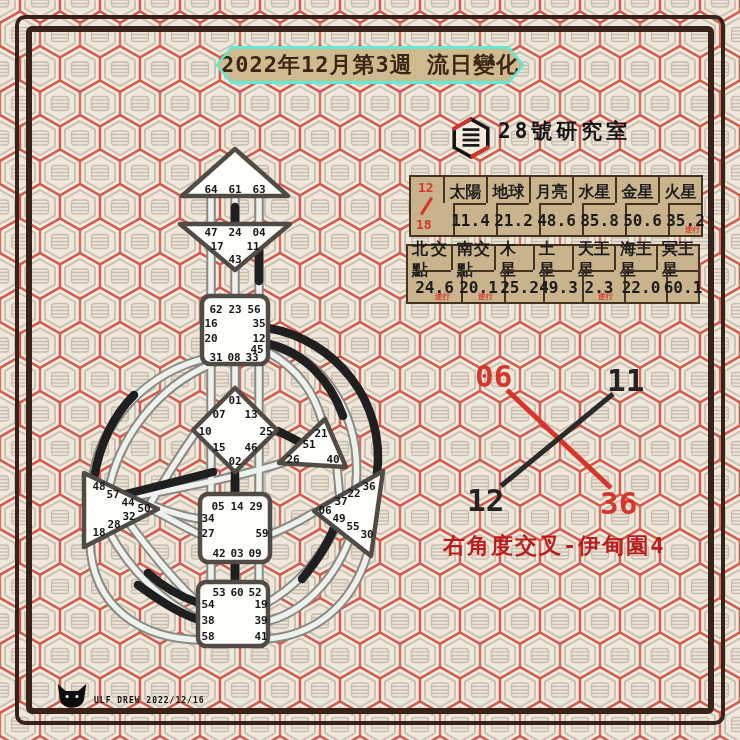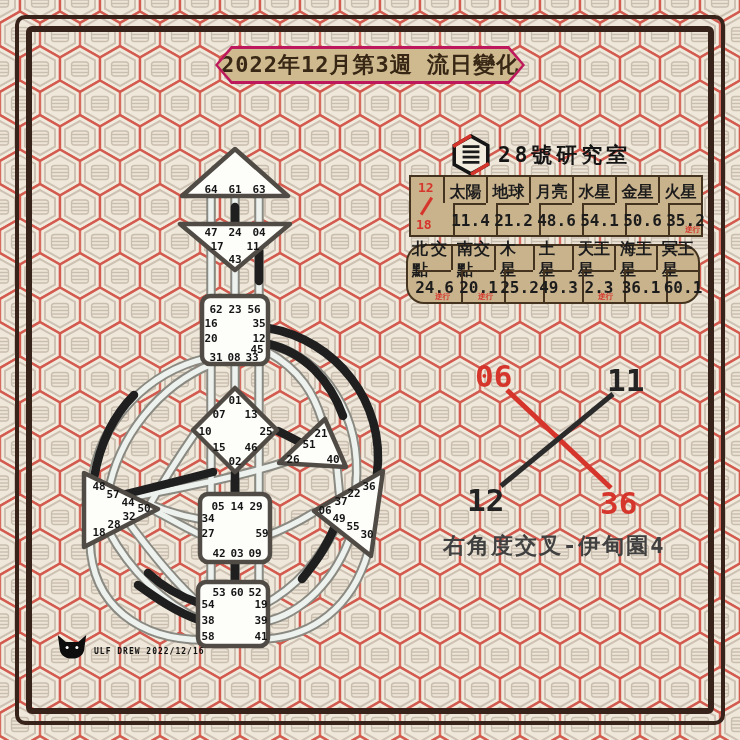--- a/index.html
+++ b/index.html
@@ -5,34 +5,34 @@
   html,body{margin:0;padding:0;}
   body{width:740px;height:740px;position:relative;overflow:hidden;
        font-family:"DejaVu Sans Mono","Liberation Sans",sans-serif;}
   .stage{position:absolute;inset:0;width:740px;height:740px;}
   .bg{position:absolute;inset:0;}
   
   .frame-outer{position:absolute;inset:15px;border:4px solid #38231a;border-radius:10px;}
   .frame-inner{position:absolute;inset:26px;border:6px solid #38231a;border-radius:6px;}
   
   .banner{position:absolute;left:215px;top:46px;width:310px;height:38px;
-          background:#be185d;
+          background:#5eead4;
           clip-path:polygon(16px 0,calc(100% - 16px) 0,100% 50%,calc(100% - 16px) 100%,16px 100%,0 50%);}
   .banner-inner{position:absolute;inset:3px;background:#cfb98e;
           clip-path:polygon(14px 0,calc(100% - 14px) 0,100% 50%,calc(100% - 14px) 100%,14px 100%,0 50%);
           display:flex;align-items:center;justify-content:center;}
   .banner-inner span{font-size:22px;font-weight:bold;color:#372714;letter-spacing:1px;}
   
-  .brand{position:absolute;left:452px;top:134px;display:flex;align-items:center;gap:8px;}
+  .brand{position:absolute;left:452px;top:117px;display:flex;gap:8px;}
   .brand-text{font-size:21px;font-weight:bold;color:#141414;letter-spacing:4px;}
   
   .ttable{position:absolute;background:#c9b38d;border:2px solid #44341f;
           display:grid;box-sizing:border-box;}
   .tA{left:409px;top:175px;grid-template-columns:32px repeat(6,43px);grid-template-rows:26px 32px;}
-  .tB{left:406px;top:244px;grid-template-columns:43px 43px 39px 39px 42px 42px 42px;grid-template-rows:24px 32px;border-radius:18px;}
+  .tB{left:406px;top:244px;grid-template-columns:43px 43px 39px 39px 42px 42px 42px;grid-template-rows:24px 32px;}
   .cell{border-left:2px solid #44341f;border-top:2px solid #44341f;position:relative;
         display:flex;align-items:center;justify-content:center;box-sizing:border-box;}
   .cell.c0{border-left:none;} .cell.r0{border-top:none;}
   .th{font-size:16px;font-weight:bold;color:#1c1c1c;display:block;
       text-align:justify;text-align-last:justify;padding:4px 4px 0 4px;}
   .td{font-size:16px;font-weight:bold;color:#1c1c1c;font-family:"DejaVu Sans Mono",monospace;margin-left:10px;}
   .retro{position:absolute;right:1px;bottom:0px;font-size:7.5px;font-style:normal;
          color:#d6352b;font-weight:bold;letter-spacing:0;text-align:center;}
   .date-cell{grid-row:1 / span 2;border-left:none;border-top:none;position:relative;}
   .date-cell span{position:absolute;color:#d6352b;font-size:13px;font-weight:bold;}
@@ -40,23 +40,23 @@
   .d-slash{position:absolute;left:14px;top:19px;width:2.5px;height:20px;background:#d6352b;
            transform:rotate(32deg);}
   
   .cross{position:absolute;left:445px;top:352px;width:230px;height:180px;}
   .cross svg{position:absolute;inset:0;}
   .xnum{position:absolute;font-size:31px;font-weight:bold;font-family:"DejaVu Sans Mono",monospace;}
   .xnum.red{color:#d6352b;} .xnum.blk{color:#232323;}
   .x-tl{left:30px;top:6px;} .x-tr{left:162px;top:10px;}
   .x-bl{left:22px;top:130px;} .x-br{left:155px;top:133px;}
   .cross-caption{position:absolute;left:443px;top:531px;width:236px;font-size:22px;
-                 font-weight:bold;color:#404040;letter-spacing:2px;}
-  
-  .credit{position:absolute;left:56px;top:633px;display:flex;align-items:flex-end;gap:6px;}
+                 font-weight:bold;color:#b91c1c;letter-spacing:2px;}
+  
+  .credit{position:absolute;left:56px;top:682px;display:flex;align-items:flex-end;gap:6px;}
   .credit-text{font-size:8px;font-weight:bold;color:#101010;letter-spacing:1px;padding-bottom:4px;}
   
   .bodygraph{position:absolute;left:40px;top:140px;}
   .tube-o{stroke:#8a8a82;stroke-width:9.5;fill:none;stroke-linecap:round;}
   .tube-i{stroke:#edf2ef;stroke-width:5.5;fill:none;stroke-linecap:round;}
   .chan-black{stroke:#1f1f1f;stroke-width:8.5;fill:none;stroke-linecap:round;}
   .center{stroke:#504c45;stroke-width:4.5;stroke-linejoin:round;fill:#fdfdfa;}
   .gate{font-size:11px;font-weight:bold;fill:#151515;text-anchor:middle;
         font-family:"DejaVu Sans Mono",monospace;}
 </style>
@@ -136,21 +136,21 @@
     <div class="cell td">
         <span>11.4</span>
       </div>
     <div class="cell td">
         <span>21.2</span>
       </div>
     <div class="cell td">
         <span>48.6</span>
       </div>
     <div class="cell td">
-        <span>54.1</span>
+        <span>85.8</span>
       </div>
     <div class="cell td">
         <span>50.6</span>
       </div>
     <div class="cell td">
         <span>35.2</span>
       <i class="retro">逆行</i>
       </div>
   </div>
 
@@ -188,21 +188,21 @@
         <span>25.2</span>
       </div>
     <div class="cell td">
         <span>49.3</span>
       </div>
     <div class="cell td">
         <span>2.3</span>
       <i class="retro">逆行</i>
       </div>
     <div class="cell td">
-        <span>36.1</span>
+        <span>22.0</span>
       </div>
     <div class="cell td">
         <span>60.1</span>
       </div>
   </div>
 
   <svg class="bodygraph" width="390" height="520" viewBox="40 140 390 520">
 
     <g>
       <g class="tube-o">

